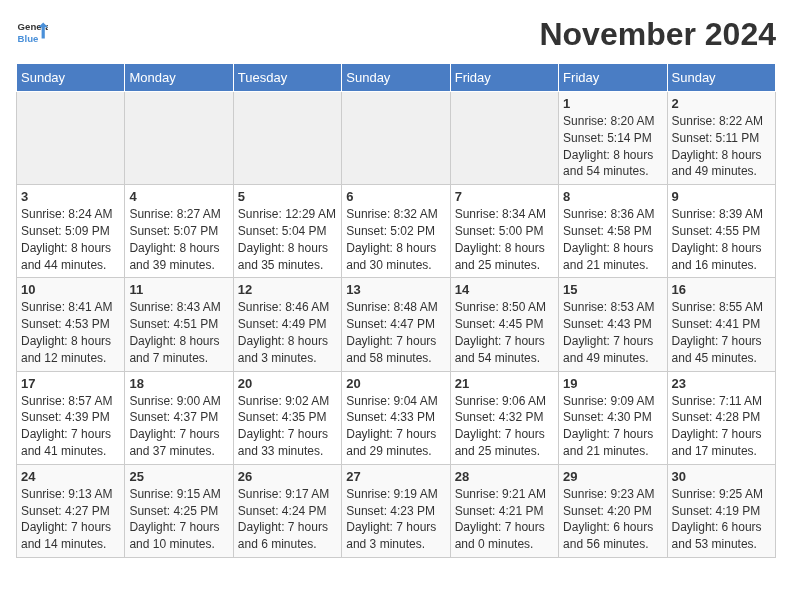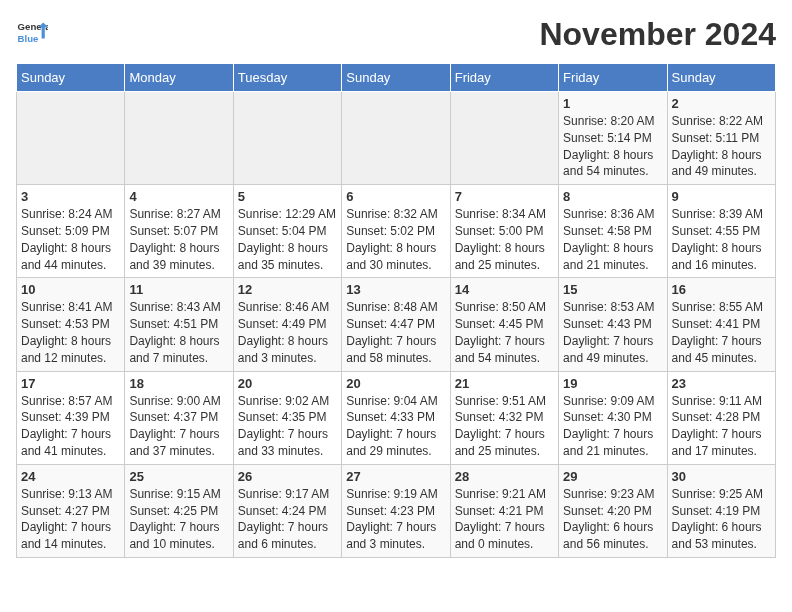--- a/index.html
+++ b/index.html
@@ -236,33 +236,33 @@
 Daylight: 7 hours and 33 minutes.</div>
         </td>
         <td>
           <span class="day-number">20</span>
           <div class="cell-content">Sunrise: 9:04 AM
 Sunset: 4:33 PM
 Daylight: 7 hours and 29 minutes.</div>
         </td>
         <td>
           <span class="day-number">21</span>
-          <div class="cell-content">Sunrise: 9:51 AM
+          <div class="cell-content">Sunrise: 9:06 AM
 Sunset: 4:32 PM
 Daylight: 7 hours and 25 minutes.</div>
         </td>
         <td>
           <span class="day-number">19</span>
           <div class="cell-content">Sunrise: 9:09 AM
 Sunset: 4:30 PM
 Daylight: 7 hours and 21 minutes.</div>
         </td>
         <td>
           <span class="day-number">23</span>
-          <div class="cell-content">Sunrise: 9:11 AM
+          <div class="cell-content">Sunrise: 7:11 AM
 Sunset: 4:28 PM
 Daylight: 7 hours and 17 minutes.</div>
         </td>
       </tr>
       <tr>
         <td>
           <span class="day-number">24</span>
           <div class="cell-content">Sunrise: 9:13 AM
 Sunset: 4:27 PM
 Daylight: 7 hours and 14 minutes.</div>

